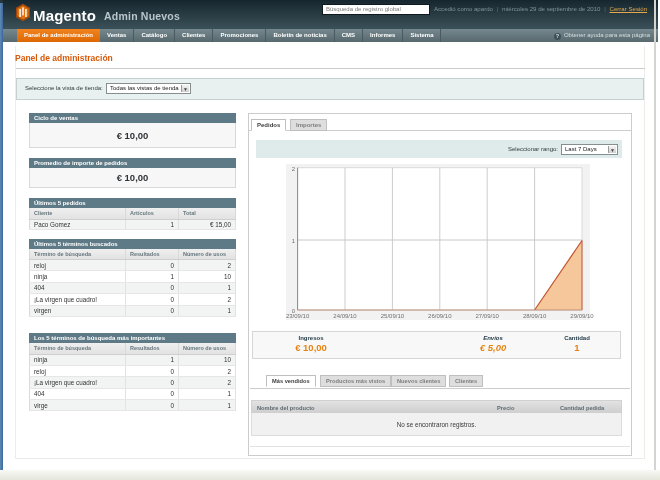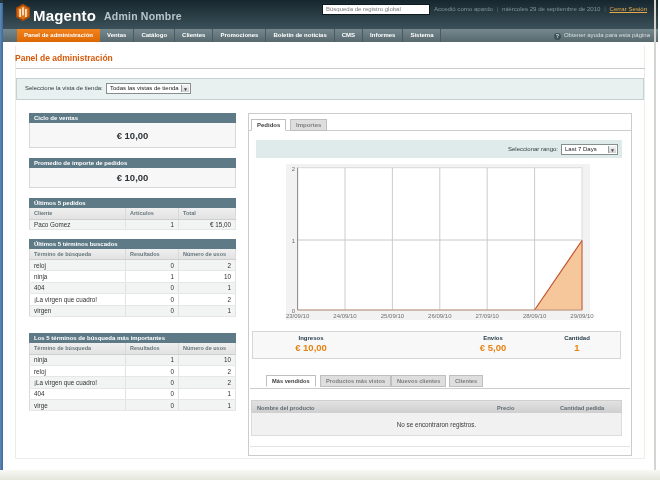--- a/index.html
+++ b/index.html
@@ -109,21 +109,21 @@
   <div class="abs" id="middleborder"></div>
 
   <div class="abs" id="hdr"></div>
   <svg class="abs" style="left:16px; top:4px;" width="14" height="17" viewBox="0 0 14 17">
     <polygon points="7,0 14,4 14,13 7,17 0,13 0,4" fill="#e0700e"></polygon>
     <polygon points="7,0.8 13.3,4.4 13.3,12.6 7,16.2 0.7,12.6 0.7,4.4" fill="none" stroke="#99430a" stroke-width="1.2"></polygon>
     <rect x="3.2" y="5" width="1.8" height="8" fill="#f7e3cf"></rect>
     <rect x="6.1" y="3.4" width="1.8" height="8" fill="#f7e3cf"></rect>
     <rect x="9" y="5" width="1.8" height="8" fill="#f7e3cf"></rect>
   </svg>
-  <div class="abs" id="brand">Magento<span class="ap">Admin Nombre</span></div>
+  <div class="abs" id="brand">Magento<span class="ap">Admin Nuevos</span></div>
   <div class="abs" id="search">Búsqueda de registro global</div>
   <div class="abs" id="hright">Accedió como apardo <span class="sep">|</span> miércoles 29 de septiembre de 2010 <span class="sep">|</span> <a>Cerrar Sesión</a></div>
 
   <div class="abs" id="nav">
     <div class="it" style="width:15px; border:none;">&nbsp;</div>
     <div class="it active">Panel de administración</div>
     <div class="it">Ventas</div>
     <div class="it">Catálogo</div>
     <div class="it">Clientes</div>
     <div class="it">Promociones</div>
@@ -274,21 +274,21 @@
       <text x="534.6" y="317.5" text-anchor="middle">28/09/10</text>
       <text x="582" y="317.5" text-anchor="middle">29/09/10</text>
     </g>
   </svg>
 
   <div class="abs" id="stats"></div>
   <div class="stat" style="left:266px;">
       <div class="l">Ingresos</div>
       <div class="v">€ 10,00</div>
     </div>
-  <div class="stat" style="left:448px;">
+  <div class="stat" style="left:448px;font-style:italic;">
       <div class="l">Envíos</div>
       <div class="v">€ 5,00</div>
     </div>
   <div class="stat" style="left:532px;">
       <div class="l">Cantidad</div>
       <div class="v">1</div>
     </div>
 
   <div class="abs tab on tab2" style="left:266px; top:375px;">Más vendidos</div>
   <div class="abs tab tab2" style="left:320px; top:375px;">Productos más vistos</div>

